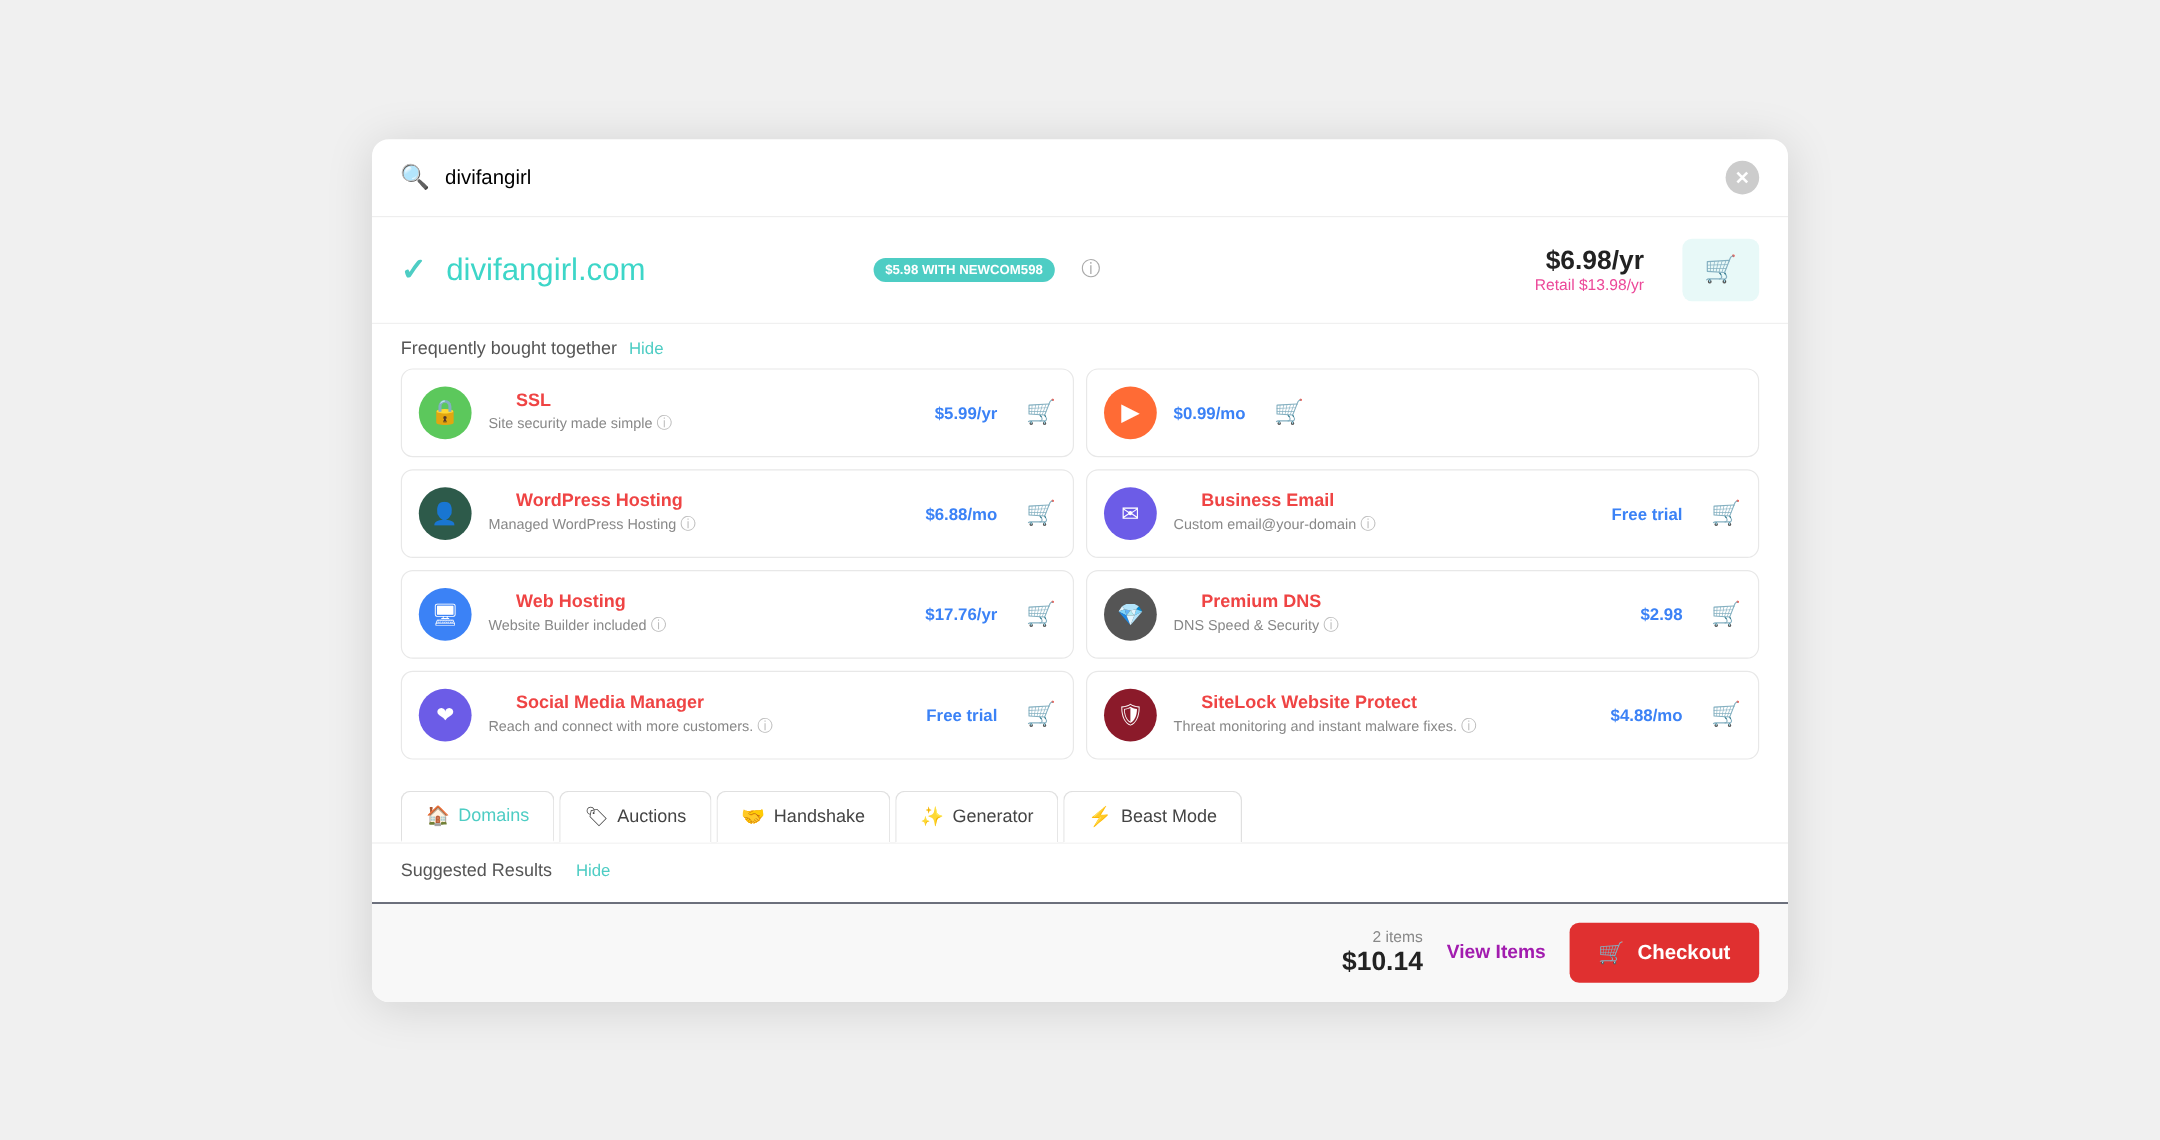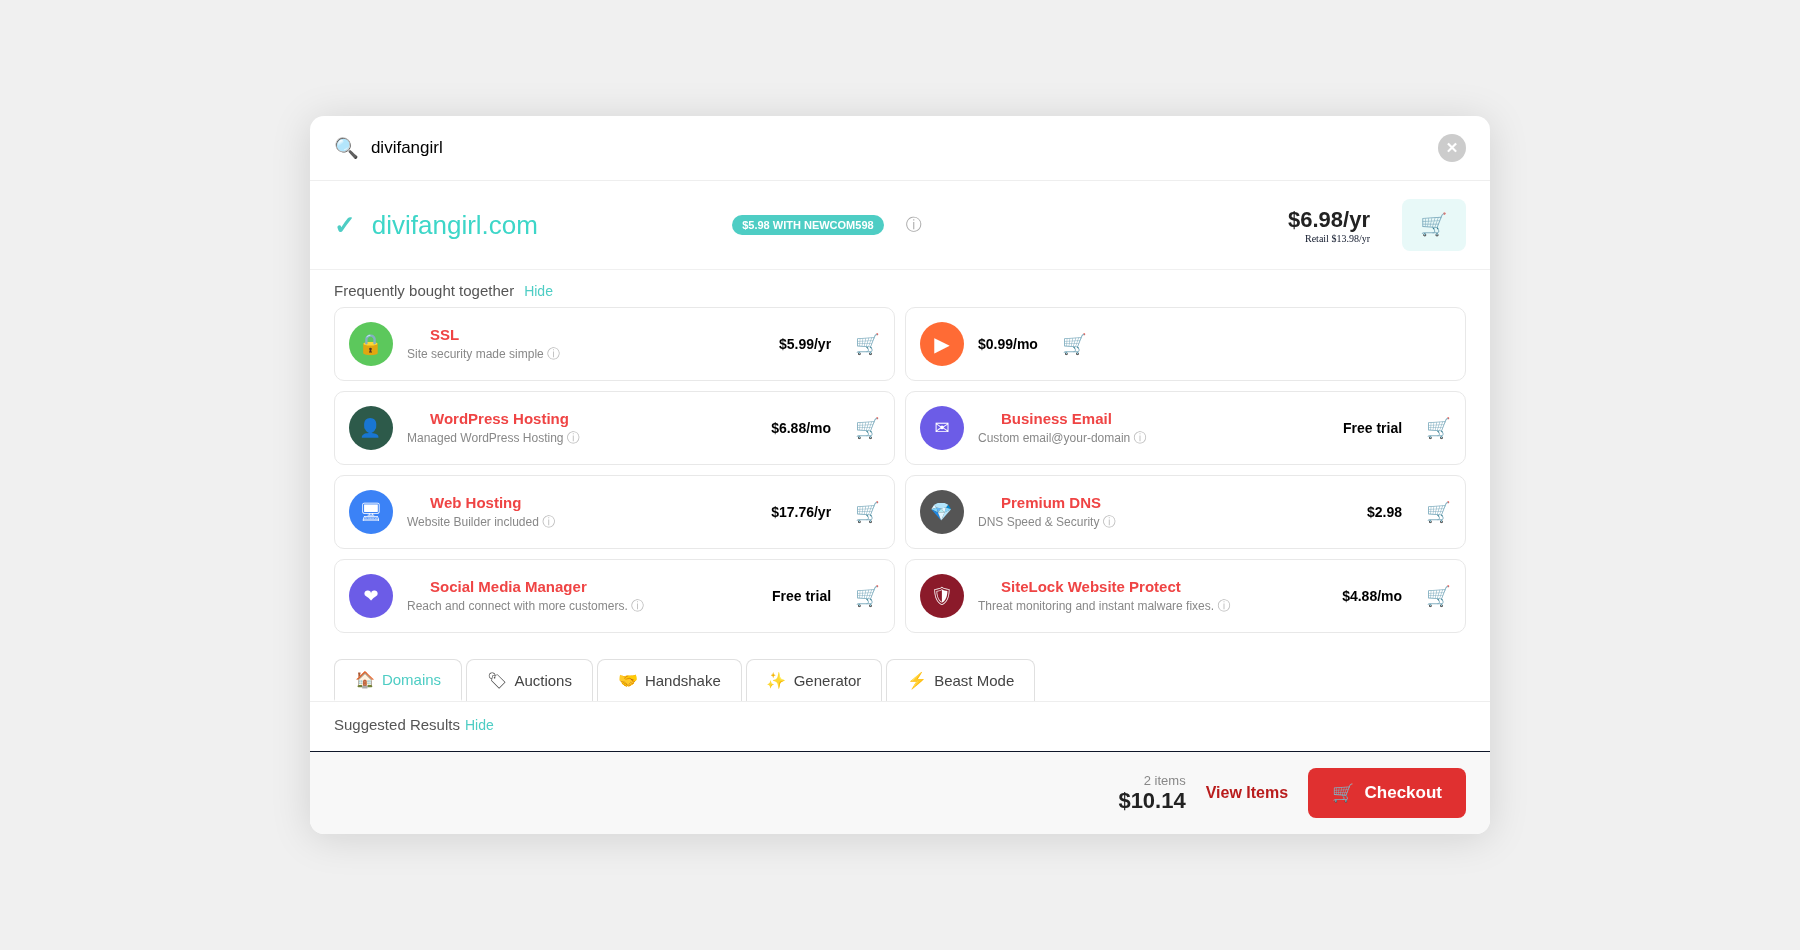--- a/index.html
+++ b/index.html
@@ -88,23 +88,22 @@
     .domain-price {
       text-align: right;
       margin-right: 16px;
     }
     .domain-price .price-main {
       font-size: 22px;
       font-weight: 700;
       color: #222;
     }
     .domain-price .price-retail {
-      font-size: 10px;
-      color: #0f172a;
-      font-family: Liberation Serif, serif;
+      font-size: 13px;
+      color: #ec4899;
     }
     .cart-btn-main {
       background: #e8f9f8;
       border: none;
       border-radius: 8px;
       width: 64px;
       height: 52px;
       display: flex;
       align-items: center;
       justify-content: center;
@@ -173,21 +172,21 @@
       margin-left: 23px;
     }
     .addon-desc {
       font-size: 12px;
       color: #888;
       margin-top: 2px;
     }
     .addon-price {
       font-size: 14px;
       font-weight: 600;
-      color: #000000;
+      color: #3b82f6;
       margin-right: 10px;
       white-space: nowrap;
     }
     .addon-cart {
       color: #bbb;
       font-size: 20px;
       cursor: pointer;
       background: none;
       border: none;
     }
@@ -217,21 +216,21 @@
       border-color: #e0e0e0;
       border-bottom: 2px solid #fff;
       z-index: 1;
     }
     .tab-icon { font-size: 16px; }
     
     .suggested-header {
       display: flex;
       align-items: center;
       padding: 14px 24px 10px 24px;
-      gap: 5px;
+      gap: 20px;
     }
     .suggested-title {
       font-size: 15px;
       color: #555;
       font-weight: 500;
     }
     
     .footer-bar {
       background: #f8f8f8;
       display: flex;
@@ -241,21 +240,21 @@
       gap: 20px;
       border-top: 1px solid #0f172a;
       margin-top: 8px;
     }
     .footer-summary { text-align: right; }
     .footer-items { font-size: 13px; color: #888; }
     .footer-total { font-size: 22px; font-weight: 700; color: #222; }
     .view-items-btn {
       background: none;
       border: none;
-      color: #b91c1c;
+      color: #a21caf;
       font-size: 16px;
       font-weight: 700;
       cursor: pointer;
       text-align: right;
     }
     .checkout-btn {
       background: #e03030;
       color: #fff;
       border: none;
       border-radius: 8px;

